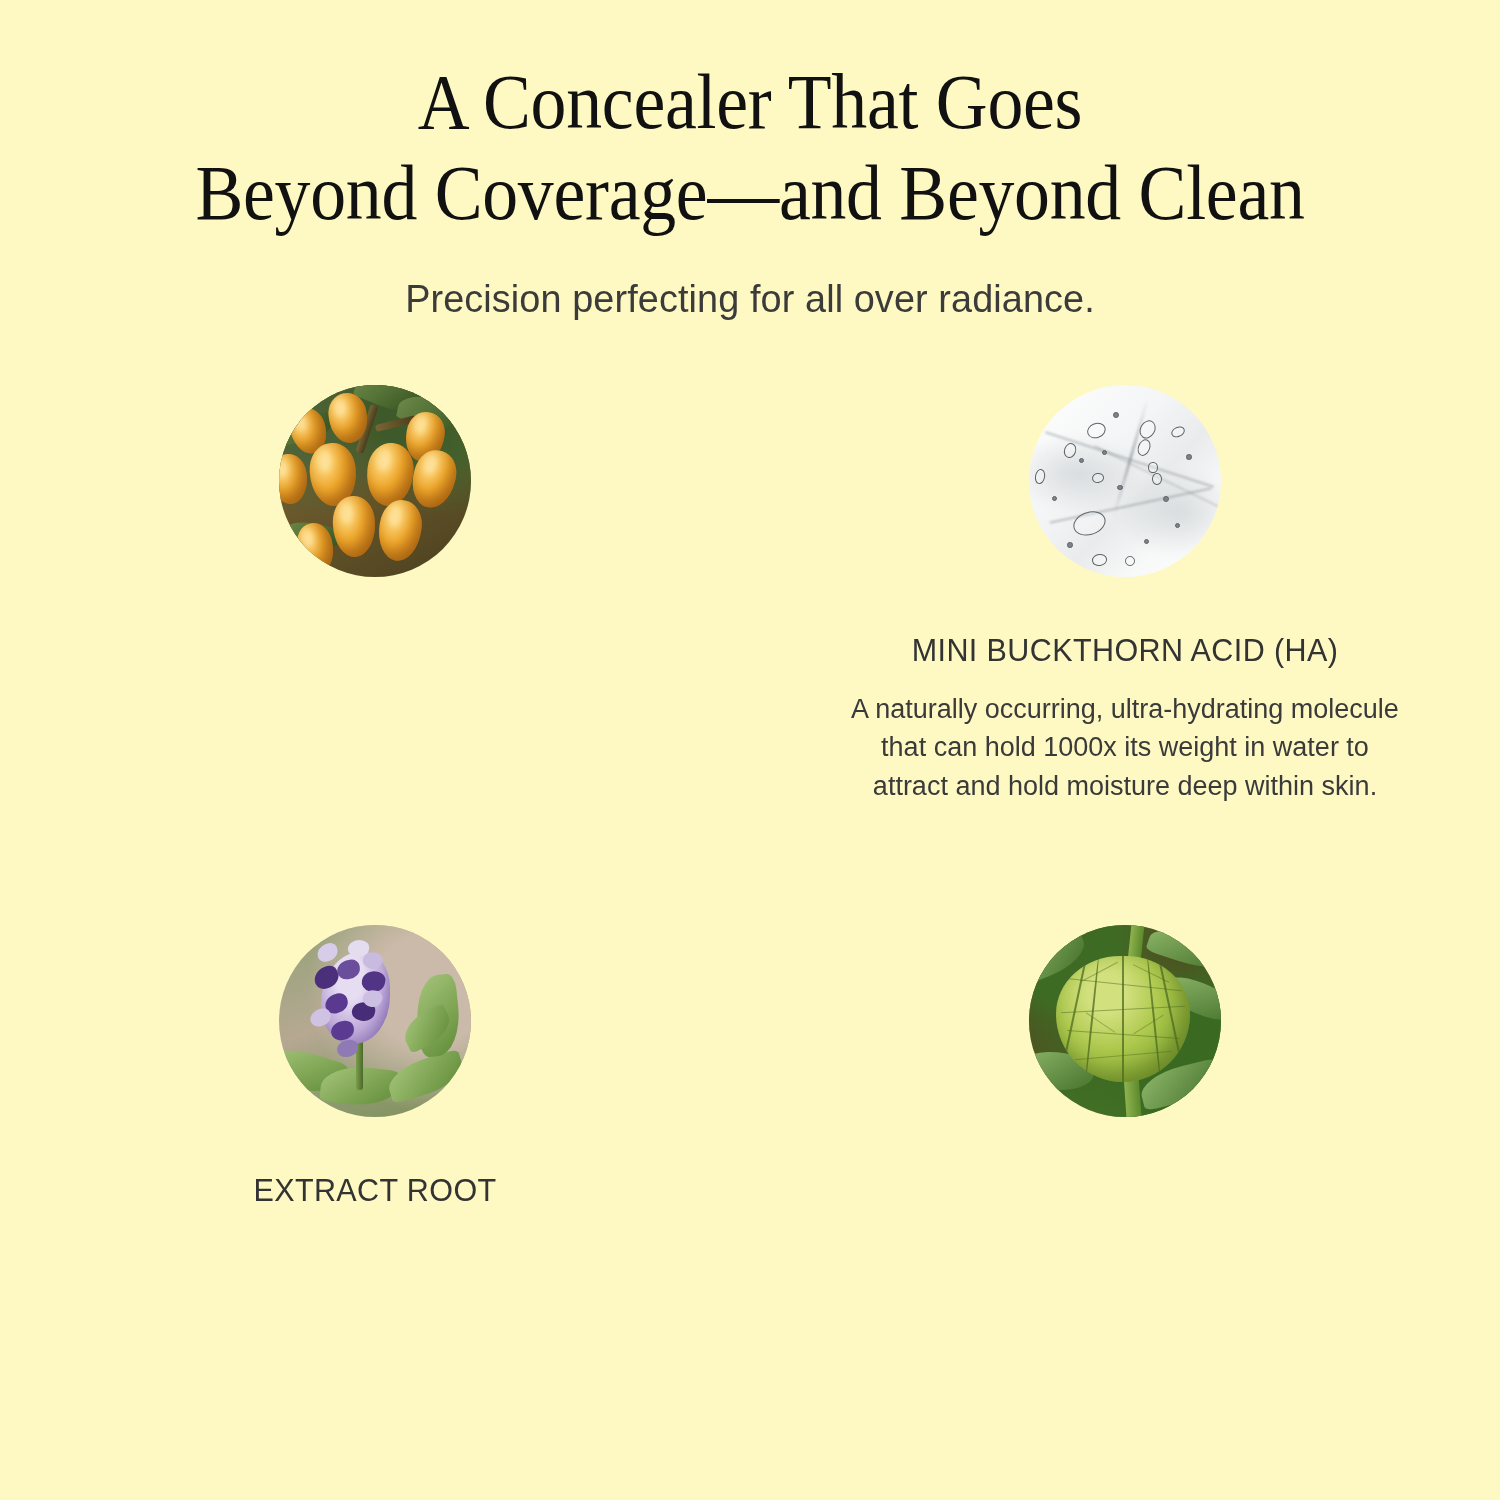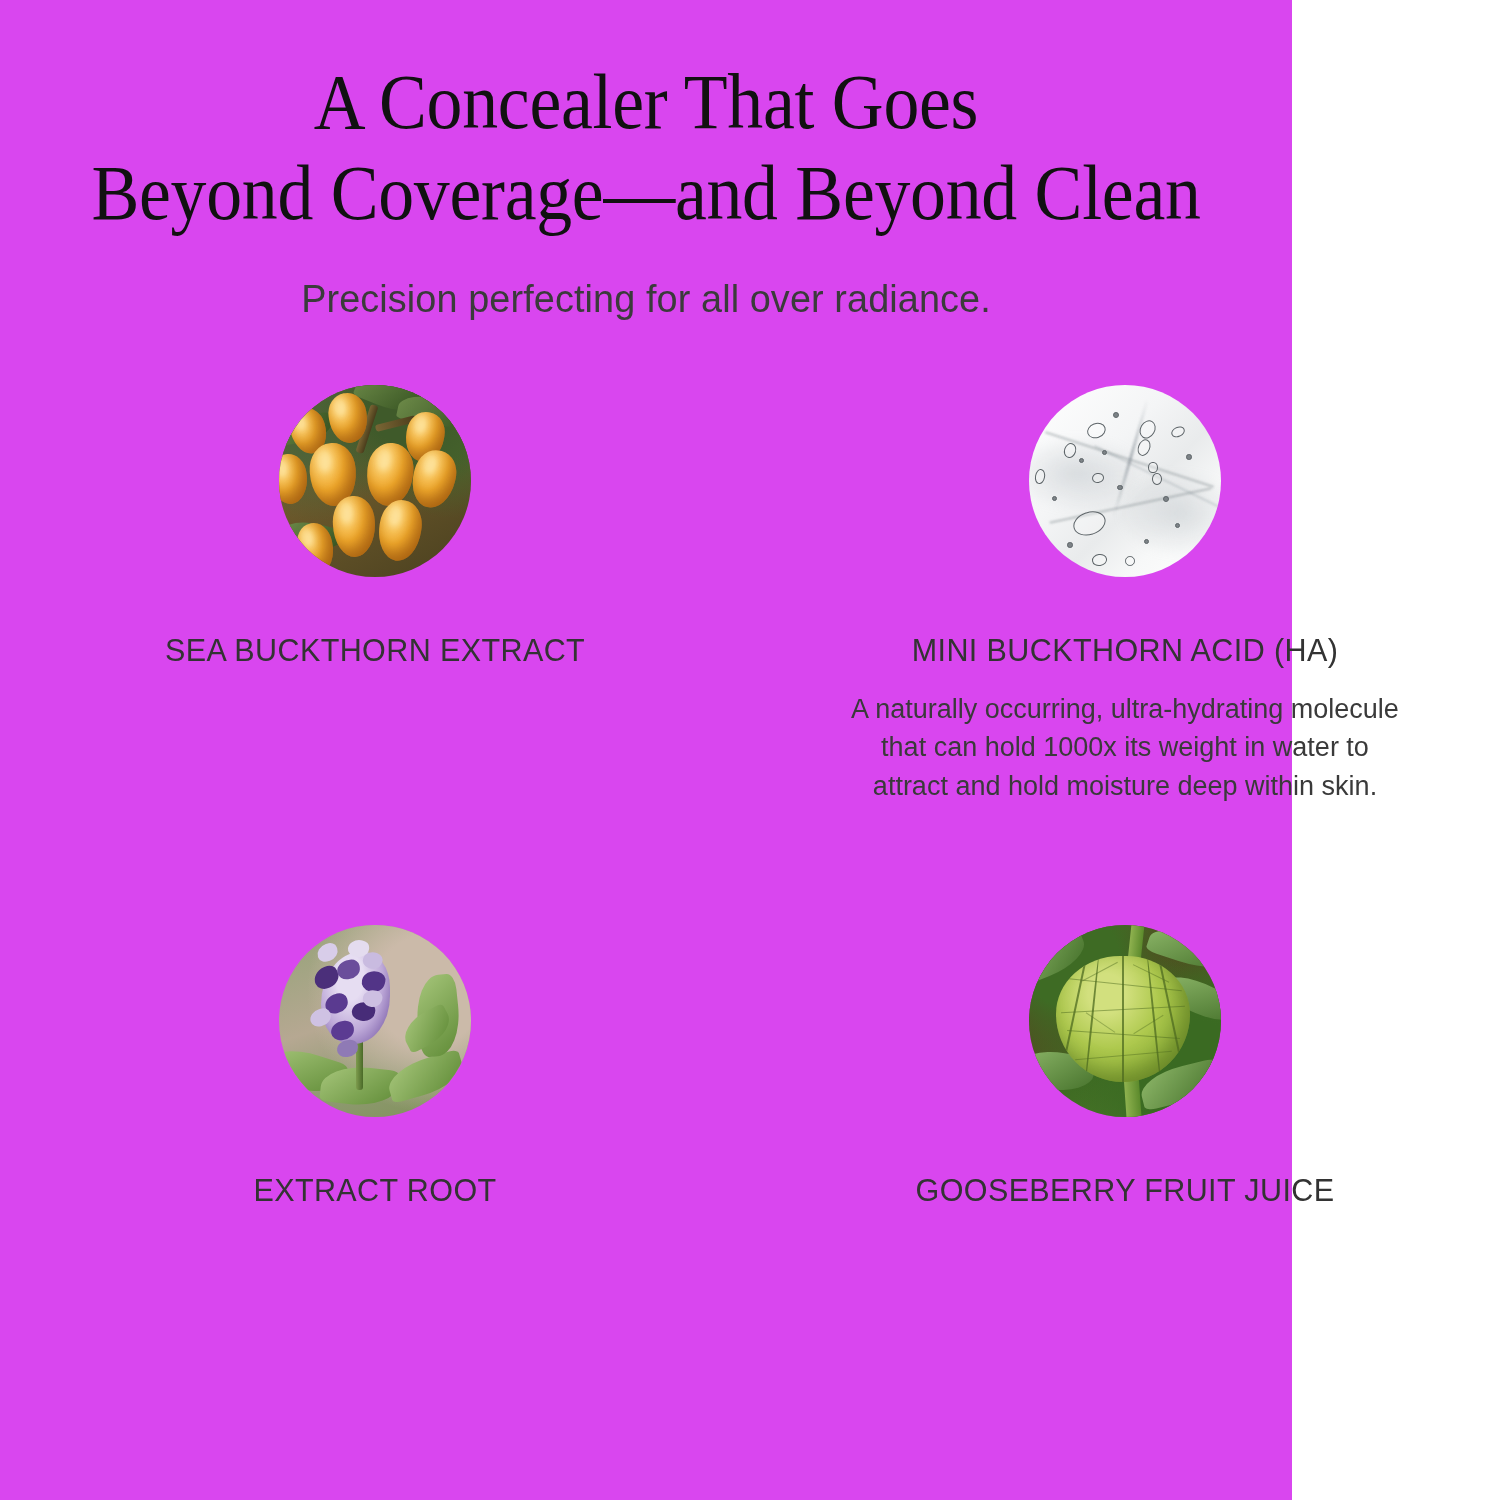--- a/index.html
+++ b/index.html
@@ -10,23 +10,23 @@
   body {
     width: 1500px;
     height: 1500px;
     overflow: hidden;
     font-family: "Liberation Sans", sans-serif;
     -webkit-font-smoothing: antialiased;
   }
 
   .page {
     position: relative;
-    width: 1292px;
+    width: 1500px;
     height: 1500px;
-    background: #d946ef;
+    background: #fef9c3;
     box-sizing: border-box;
   }
 
   
   .header {
     padding-top: 56px;
     text-align: center;
   }
   .headline {
     font-family: "Liberation Serif", "DejaVu Serif", serif;
@@ -249,21 +249,20 @@
             <div class="berry" style="left:-4%;top:36%;width:19%;height:26%;transform:rotate(-6deg);"></div>
             <div class="berry" style="left:16%;top:30%;width:24%;height:33%;transform:rotate(-4deg);"></div>
             <div class="berry" style="left:46%;top:30%;width:24%;height:33%;transform:rotate(6deg);"></div>
             <div class="berry" style="left:70%;top:34%;width:22%;height:30%;transform:rotate(14deg);"></div>
             <div class="berry" style="left:28%;top:58%;width:22%;height:32%;transform:rotate(-2deg);"></div>
             <div class="berry" style="left:52%;top:60%;width:22%;height:32%;transform:rotate(8deg);"></div>
             <div class="berry" style="left:10%;top:72%;width:18%;height:26%;transform:rotate(-12deg);"></div>
           </div>
         </div>
       </div>
-      <div class="card-title">SEA BUCKTHORN EXTRACT</div>
     </div>
 
     <div class="card wide">
       <div class="thumb-wrap">
         <div class="thumb">
           <div class="img-gel">
             <div class="gel-shade" style="left:-10%;top:26%;width:70%;height:40%;"></div>
             <div class="gel-shade" style="left:46%;top:44%;width:66%;height:46%;"></div>
             <div class="gel-fold" style="left:6%;top:38%;width:92%;height:3px;transform:rotate(18deg);"></div>
             <div class="gel-fold" style="left:10%;top:62%;width:86%;height:3px;transform:rotate(-12deg);"></div>
@@ -352,17 +351,16 @@
               <div class="vein" style="left:8%;top:62%;width:84%;height:1.4px;transform:rotate(4deg);opacity:.5;"></div>
               <div class="vein" style="left:14%;top:78%;width:72%;height:1.4px;transform:rotate(-5deg);opacity:.45;"></div>
               <div class="vein" style="left:18%;top:12%;width:30%;height:1.2px;transform:rotate(-28deg);opacity:.45;"></div>
               <div class="vein" style="left:56%;top:14%;width:30%;height:1.2px;transform:rotate(26deg);opacity:.45;"></div>
               <div class="vein" style="left:20%;top:52%;width:26%;height:1.2px;transform:rotate(34deg);opacity:.4;"></div>
               <div class="vein" style="left:56%;top:54%;width:26%;height:1.2px;transform:rotate(-32deg);opacity:.4;"></div>
             </div>
           </div>
         </div>
       </div>
-      <div class="card-title">GOOSEBERRY FRUIT JUICE</div>
     </div>
 
   </div>
 </div>
 
 </body></html>

